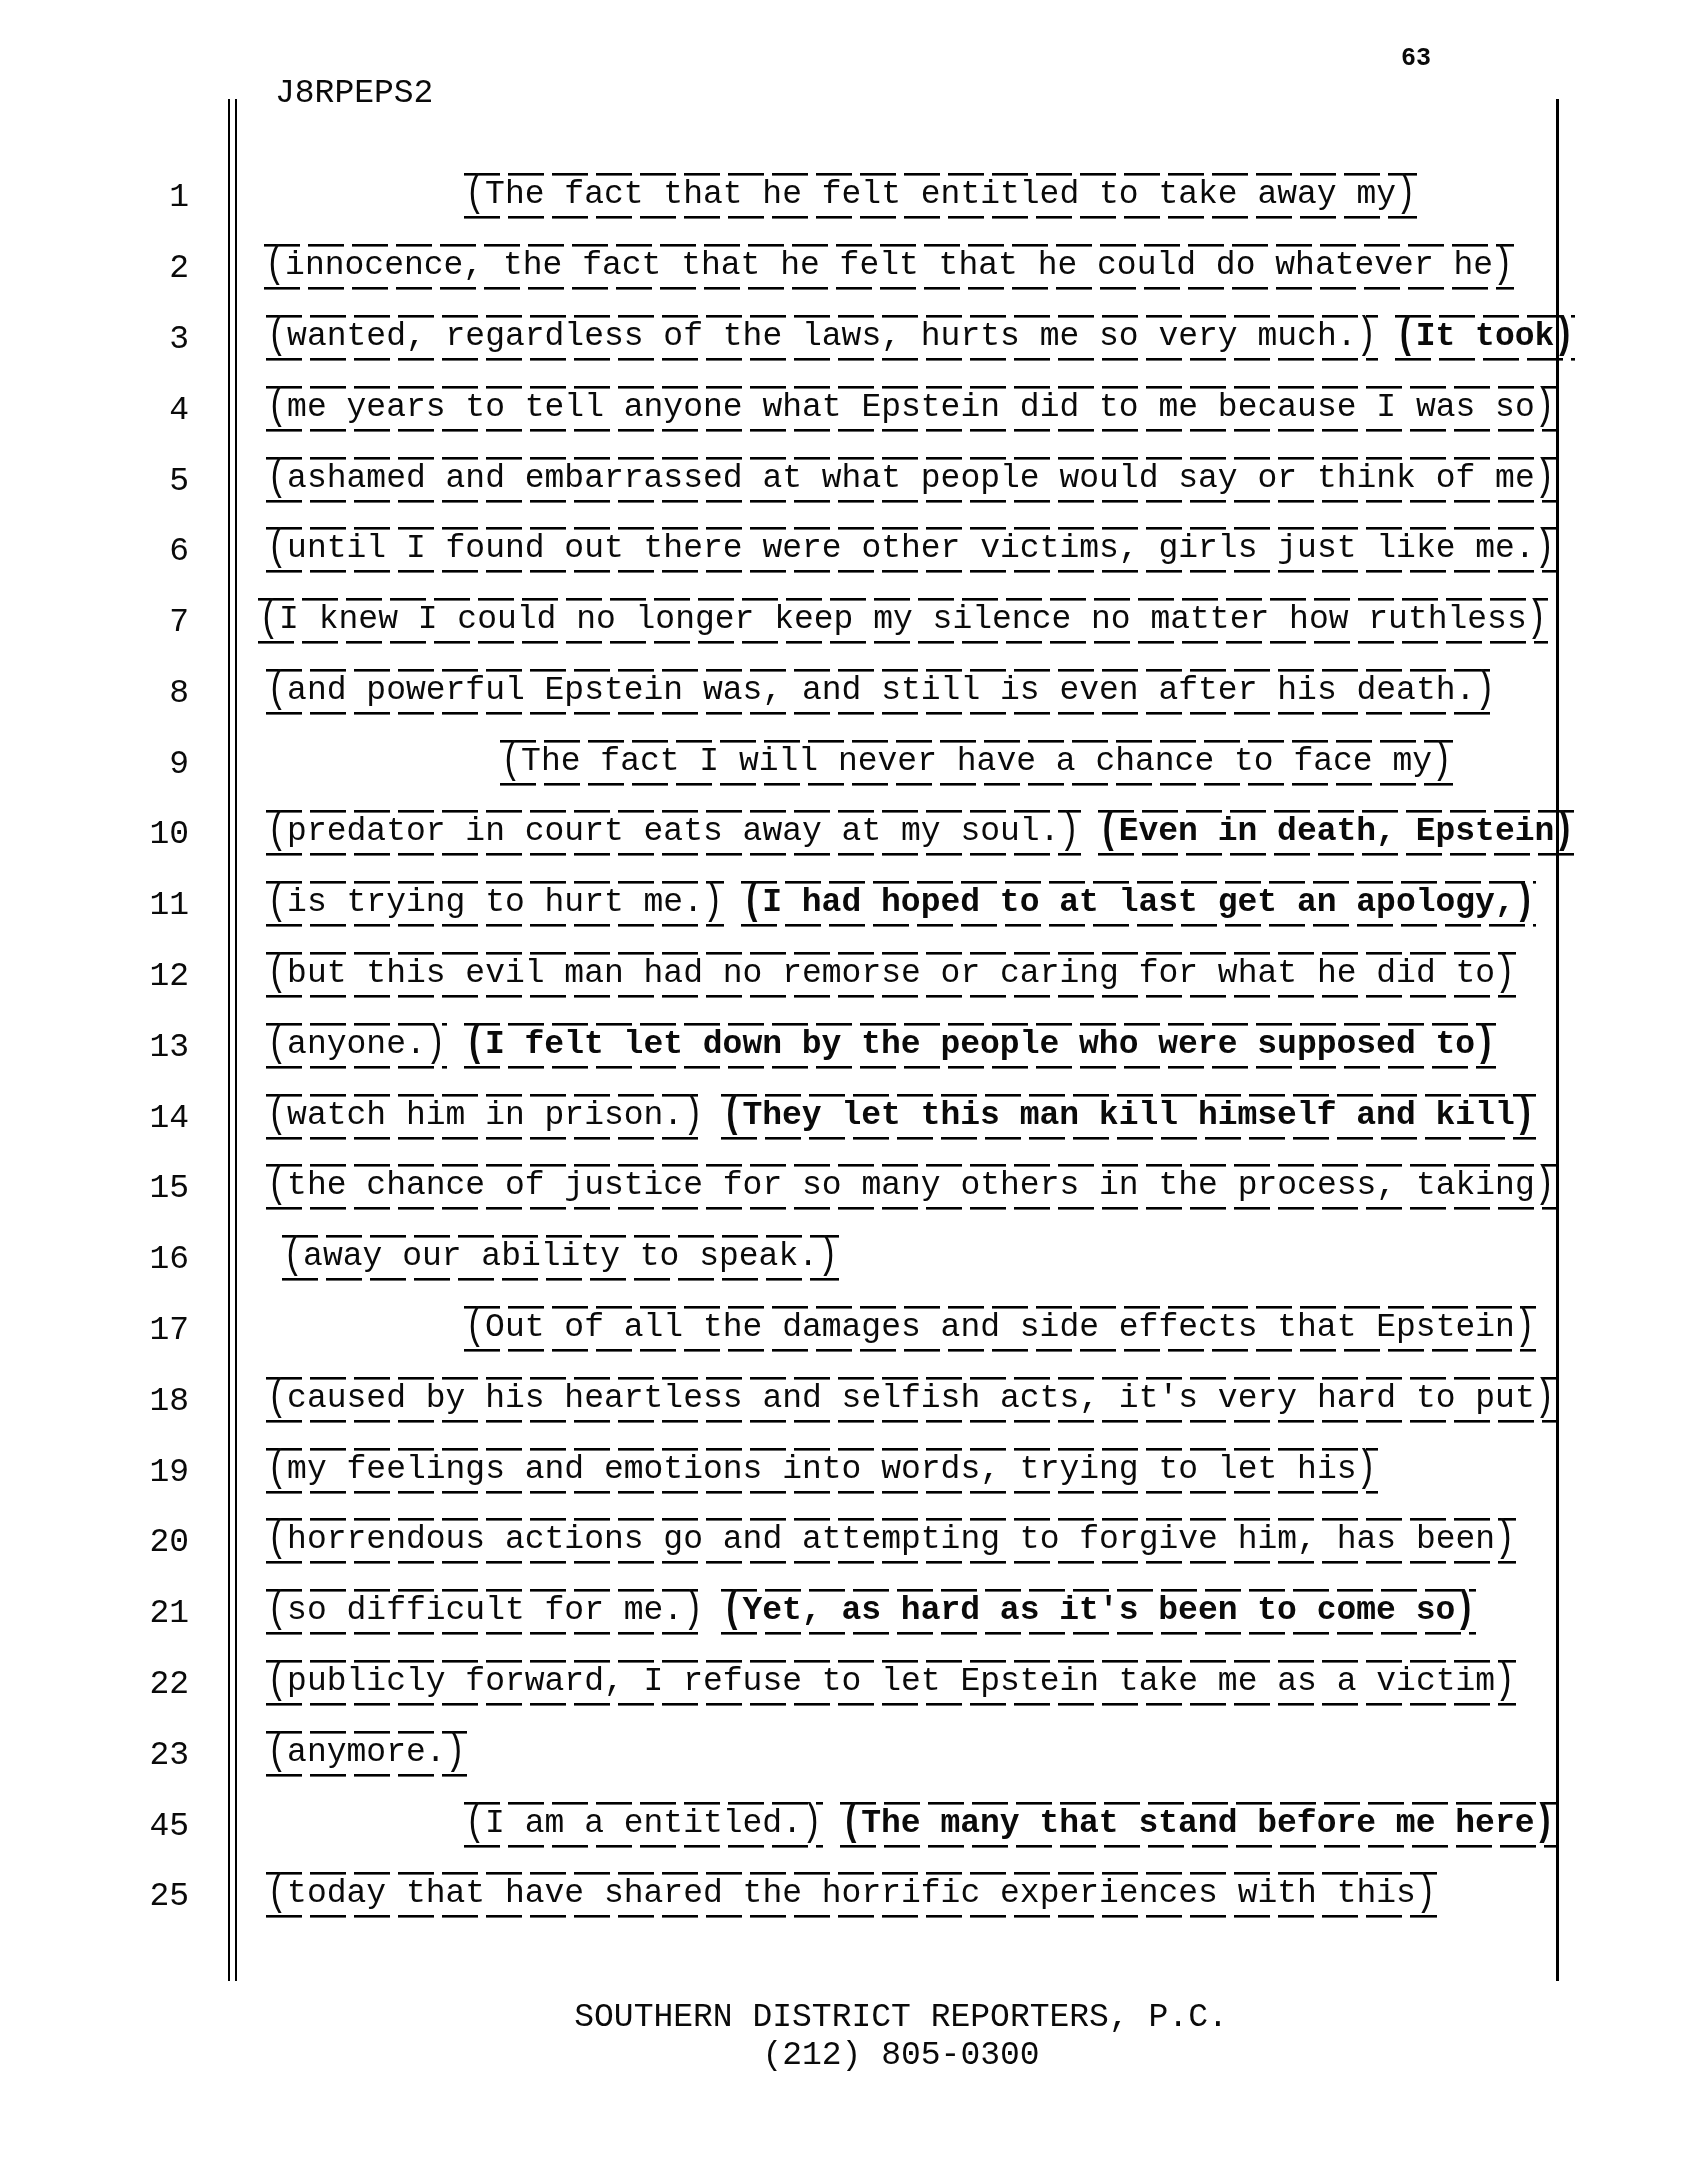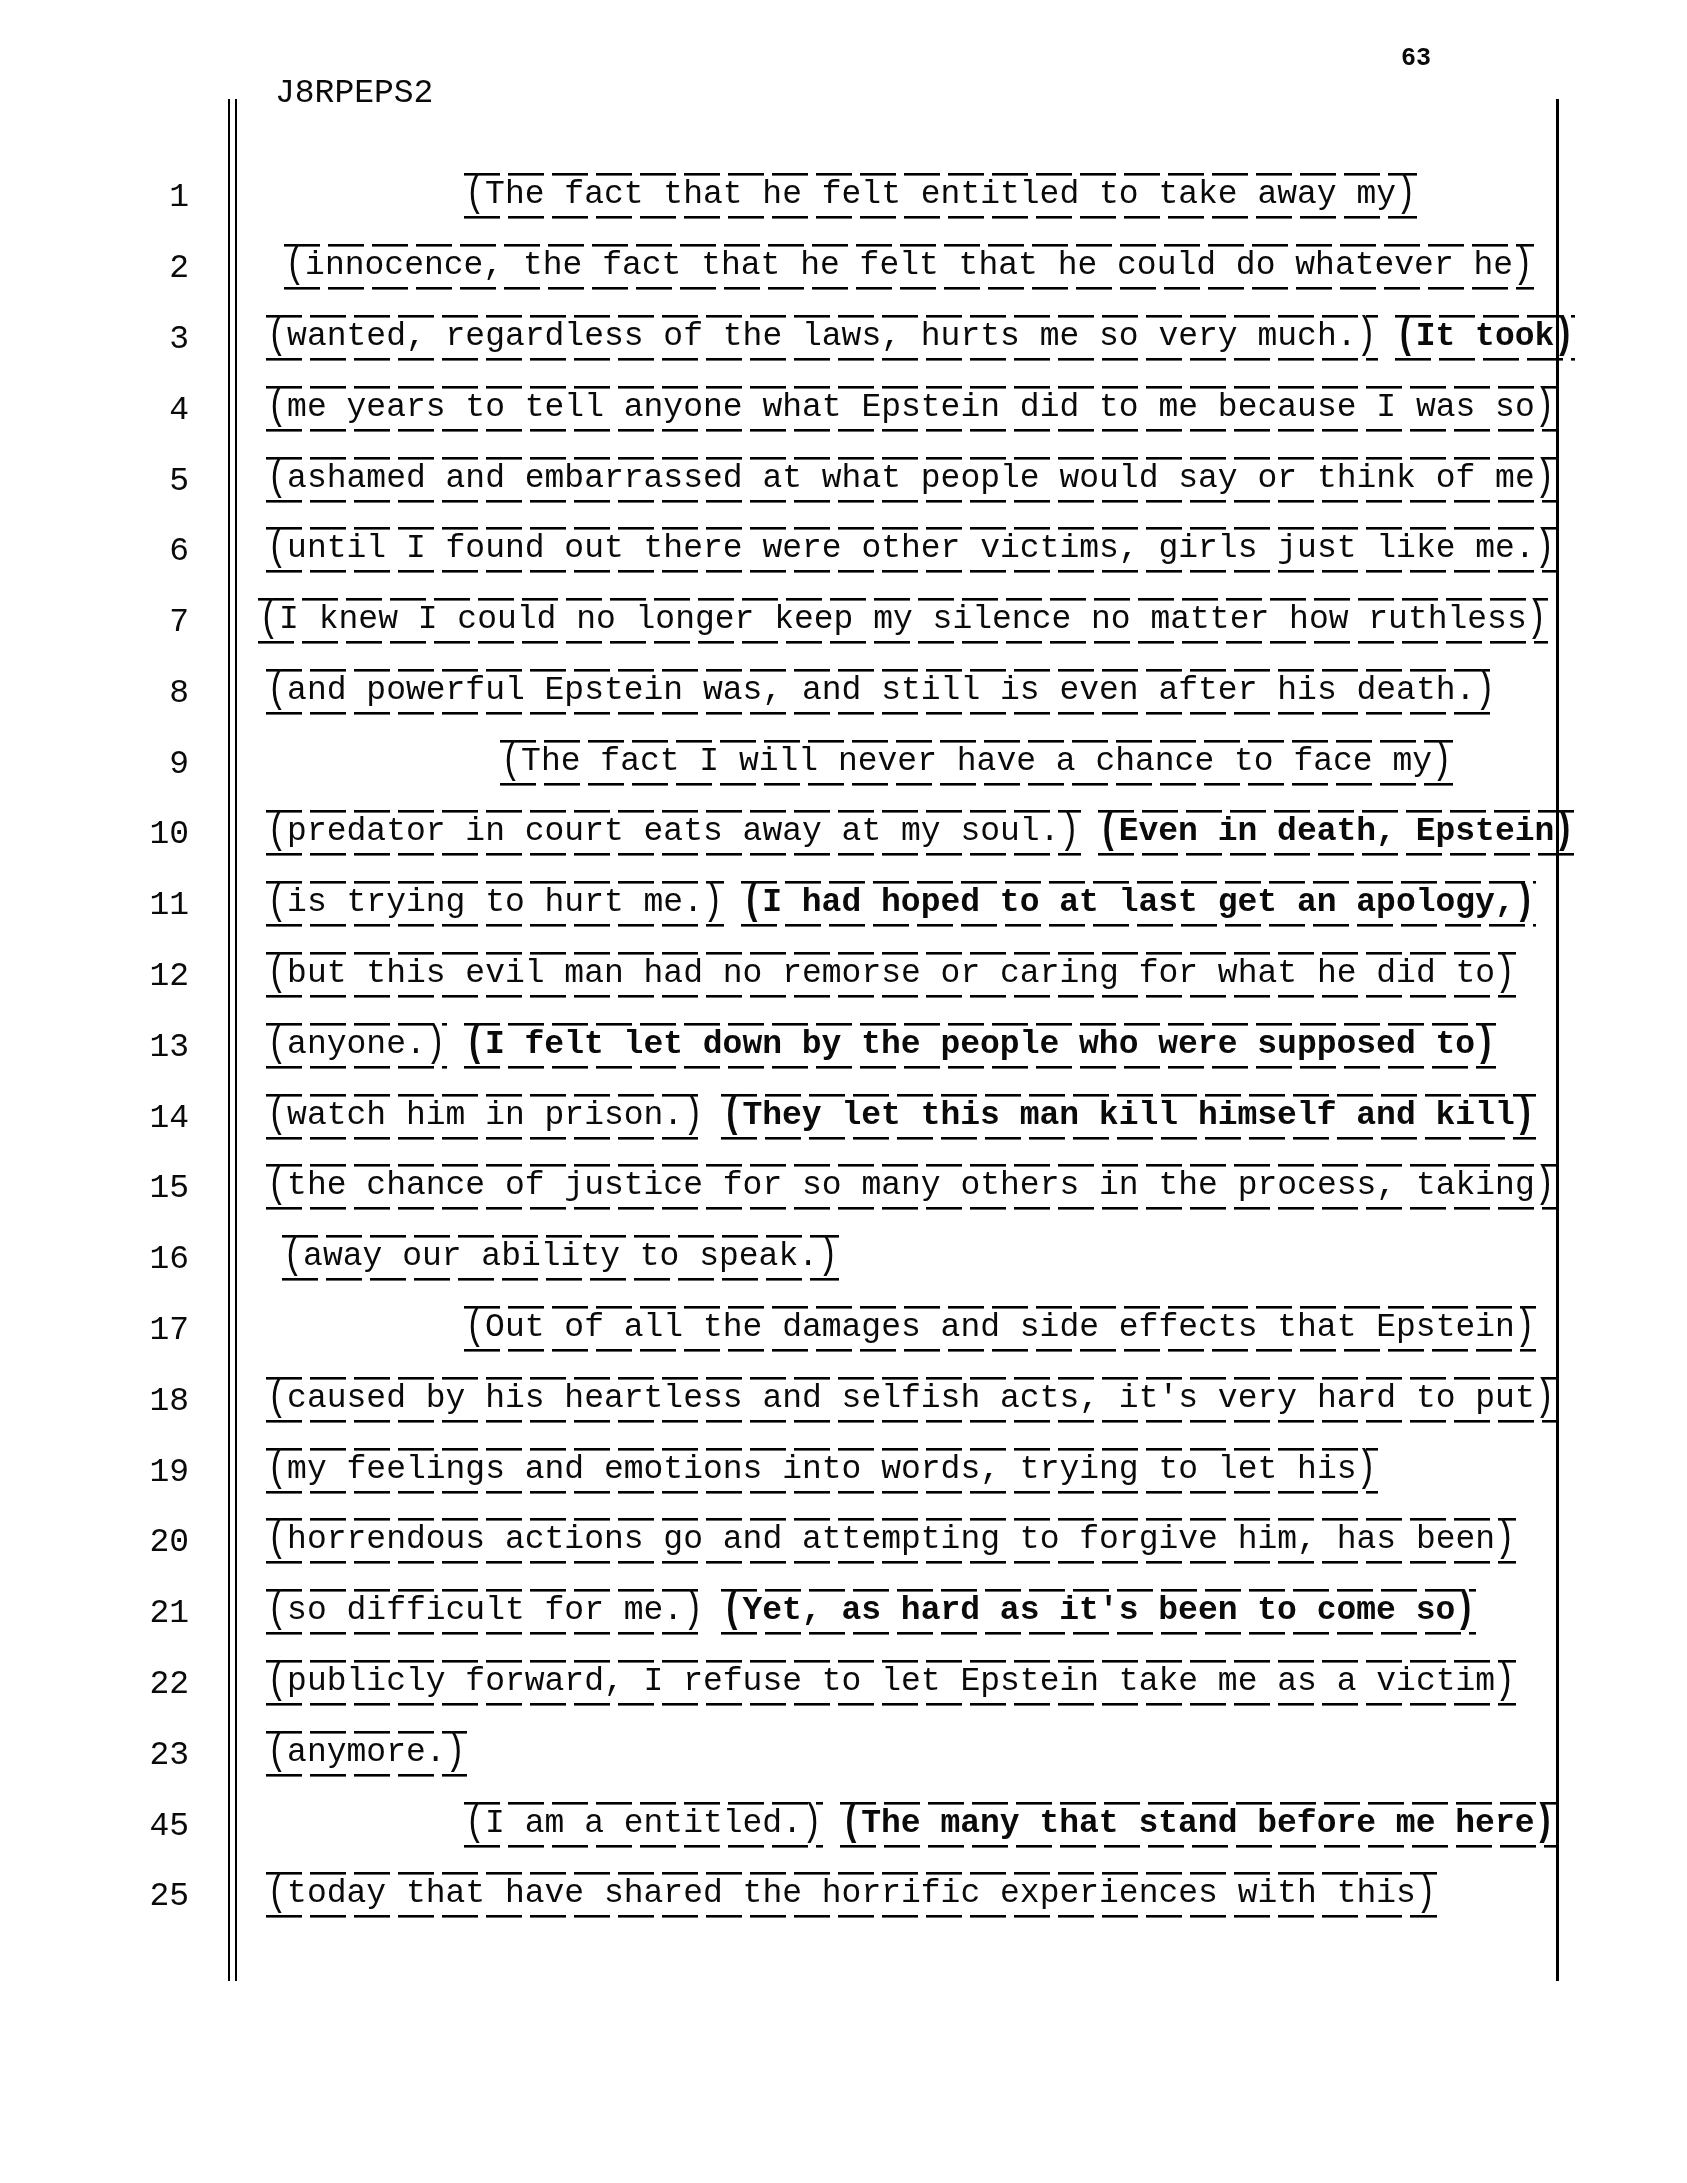--- a/index.html
+++ b/index.html
@@ -51,21 +51,21 @@
   <div class="header-code">J8RPEPS2</div>
   <div class="rule-left"></div>
   <div class="rule-right"></div>
   <div id="rows">
       <div class="row" style="top: 173px;">
         <div class="num">1</div>
         <div class="text" style="left: 464px;"><span class="seg"><span class="paren">(</span><span>The fact that he felt entitled to take away my</span><span class="paren">)</span></span></div>
       </div>
       <div class="row" style="top: 244px;">
         <div class="num">2</div>
-        <div class="text" style="left: 284px;"><span class="seg"><span class="paren">(</span><span>innocence, the fact that he felt that he could do whatever he</span><span class="paren">)</span></span></div>
+        <div class="text" style="left: 264px;"><span class="seg"><span class="paren">(</span><span>innocence, the fact that he felt that he could do whatever he</span><span class="paren">)</span></span></div>
       </div>
       <div class="row" style="top: 315px;">
         <div class="num">3</div>
         <div class="text" style="left: 266px;"><span class="seg"><span class="paren">(</span><span>wanted, regardless of the laws, hurts me so very much.</span><span class="paren">)</span></span><span class="seg"><span class="paren">(</span><span>It took</span><span class="paren">)</span></span></div>
       </div>
       <div class="row" style="top: 386px;">
         <div class="num">4</div>
         <div class="text" style="left: 266px;"><span class="seg"><span class="paren">(</span><span>me years to tell anyone what Epstein did to me because I was so</span><span class="paren">)</span></span></div>
       </div>
       <div class="row" style="top: 457px;">
@@ -146,14 +146,18 @@
       </div>
       <div class="row" style="top: 1802px;">
         <div class="num">45</div>
         <div class="text" style="left: 464px;"><span class="seg"><span class="paren">(</span><span>I am a entitled.</span><span class="paren">)</span></span><span class="seg"><span class="paren">(</span><span>The many that stand before me here</span><span class="paren">)</span></span></div>
       </div>
       <div class="row" style="top: 1872px;">
         <div class="num">25</div>
         <div class="text" style="left: 266px;"><span class="seg"><span class="paren">(</span><span>today that have shared the horrific experiences with this</span><span class="paren">)</span></span></div>
       </div>
     </div>
+  <div class="footer">
+    <div>SOUTHERN DISTRICT REPORTERS, P.C.</div>
+    <div>(212) 805-0300</div>
+  </div>
 </div>
 
 
 </body></html>

